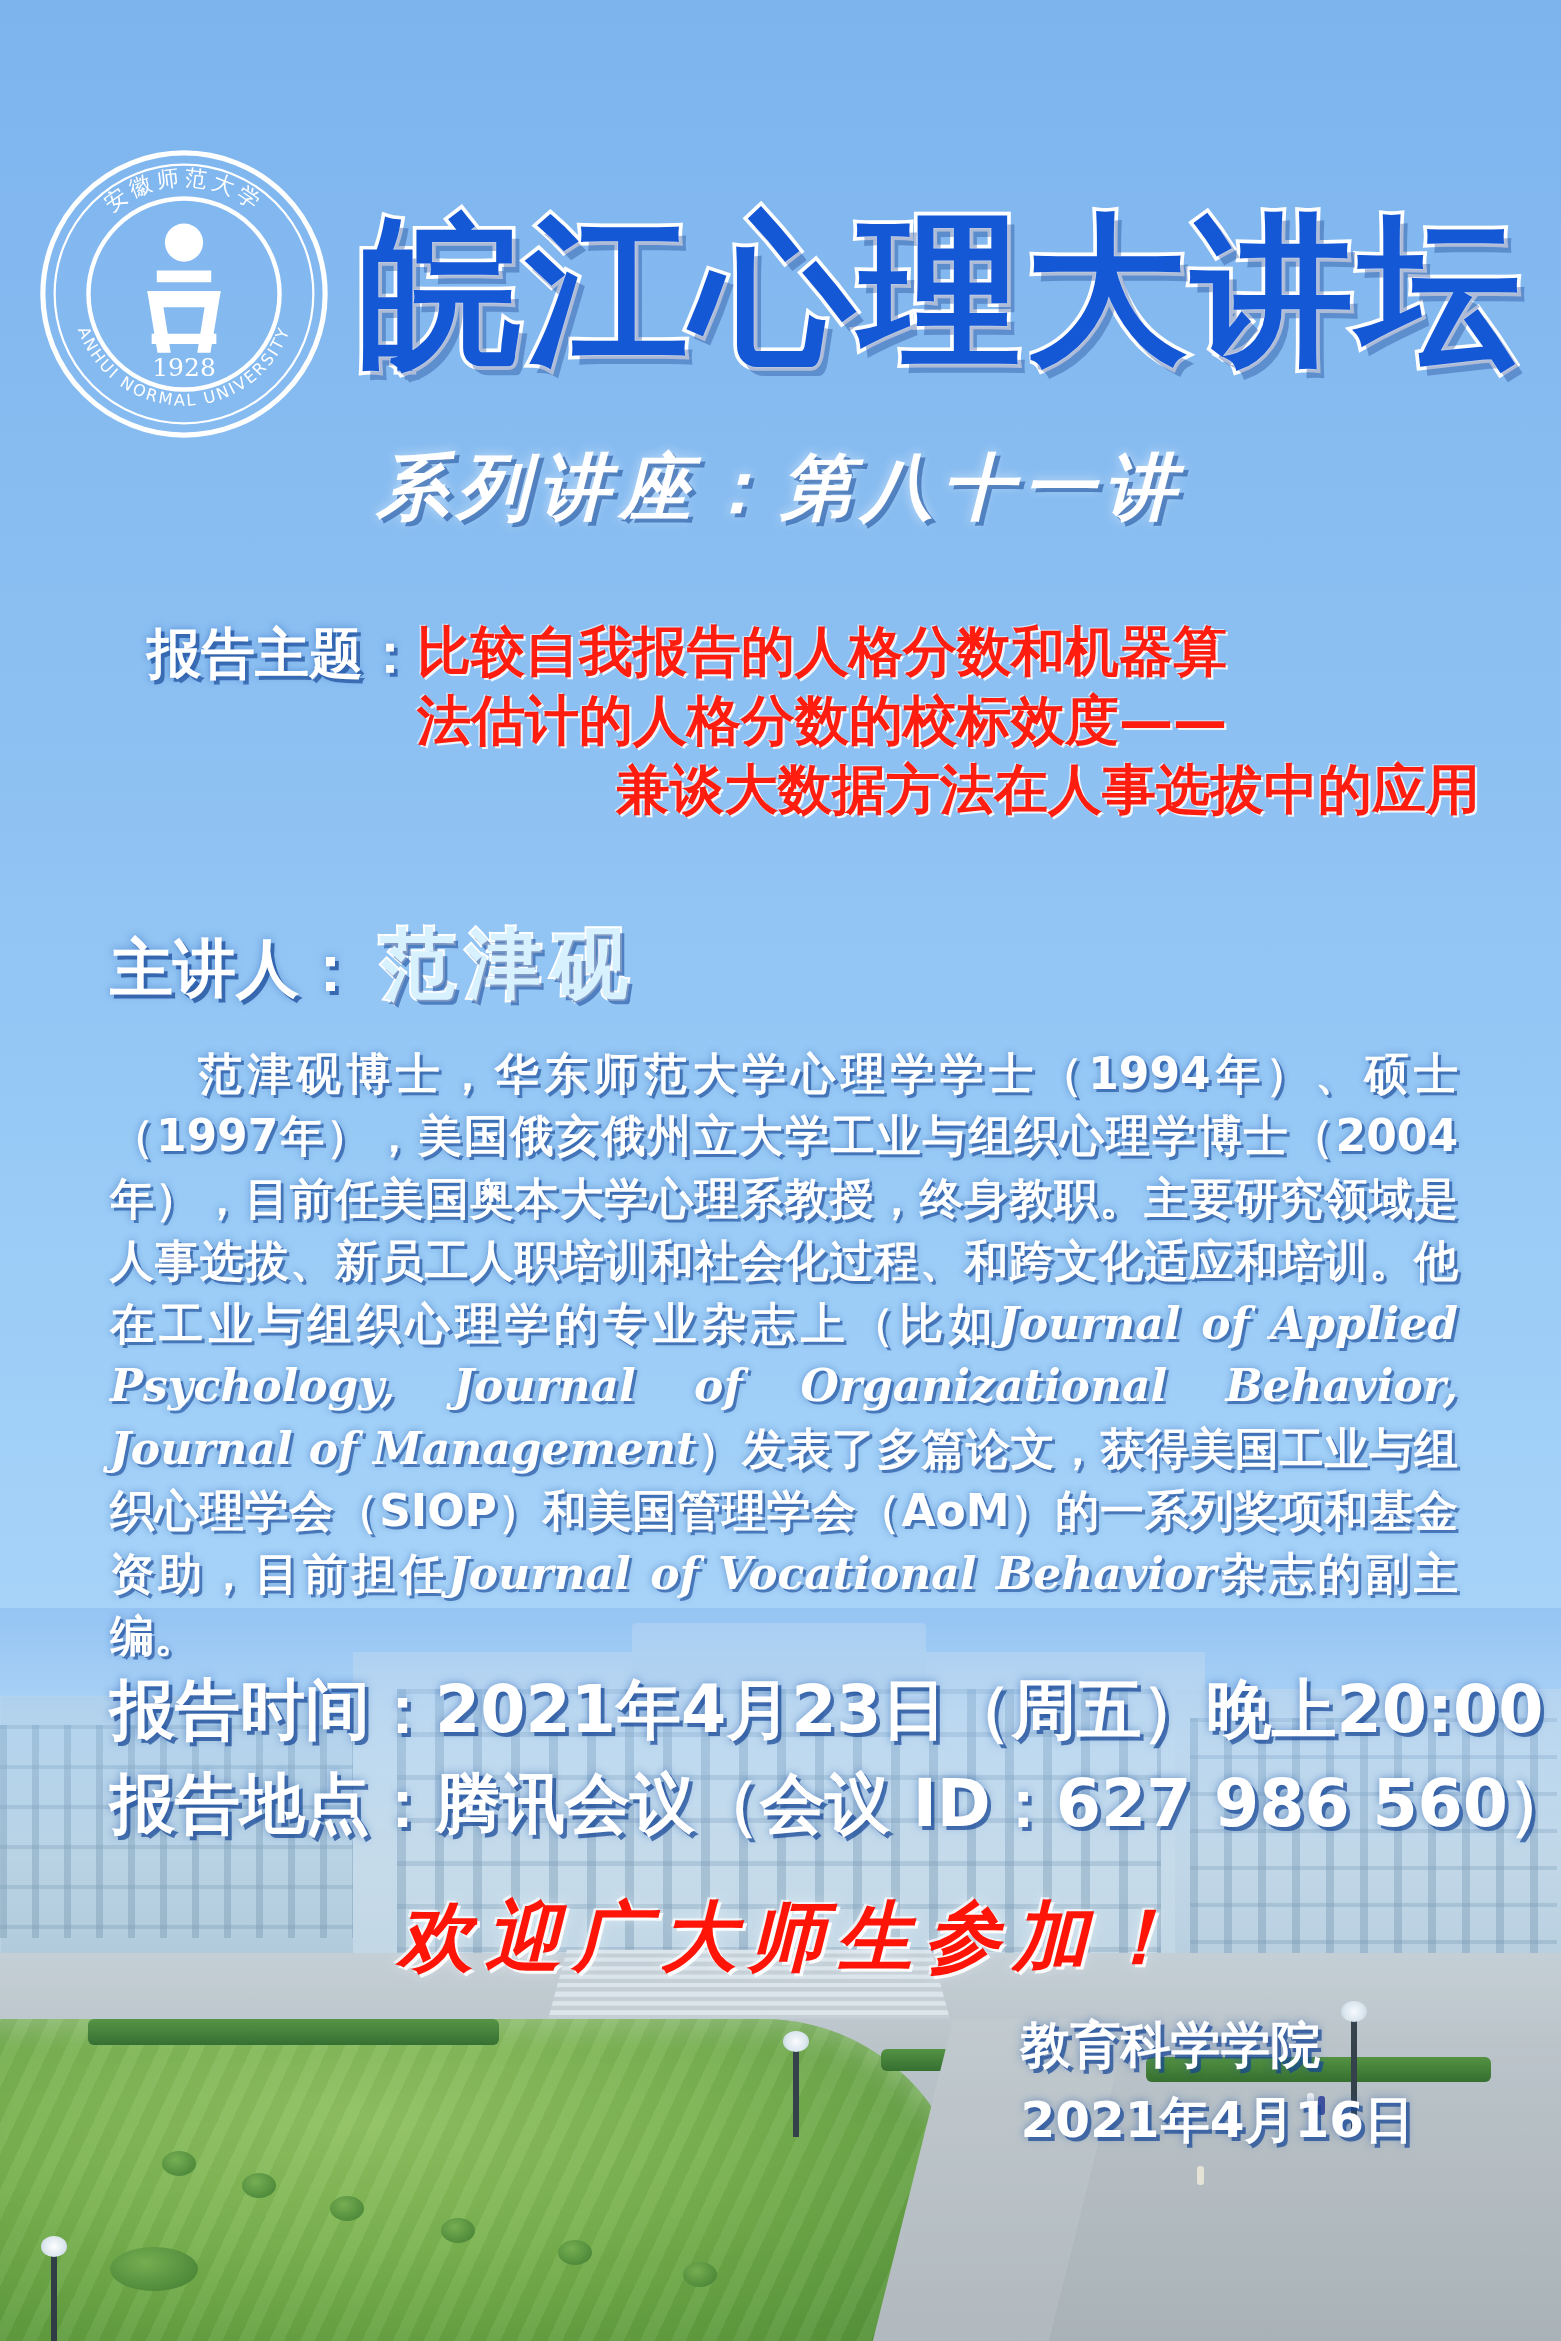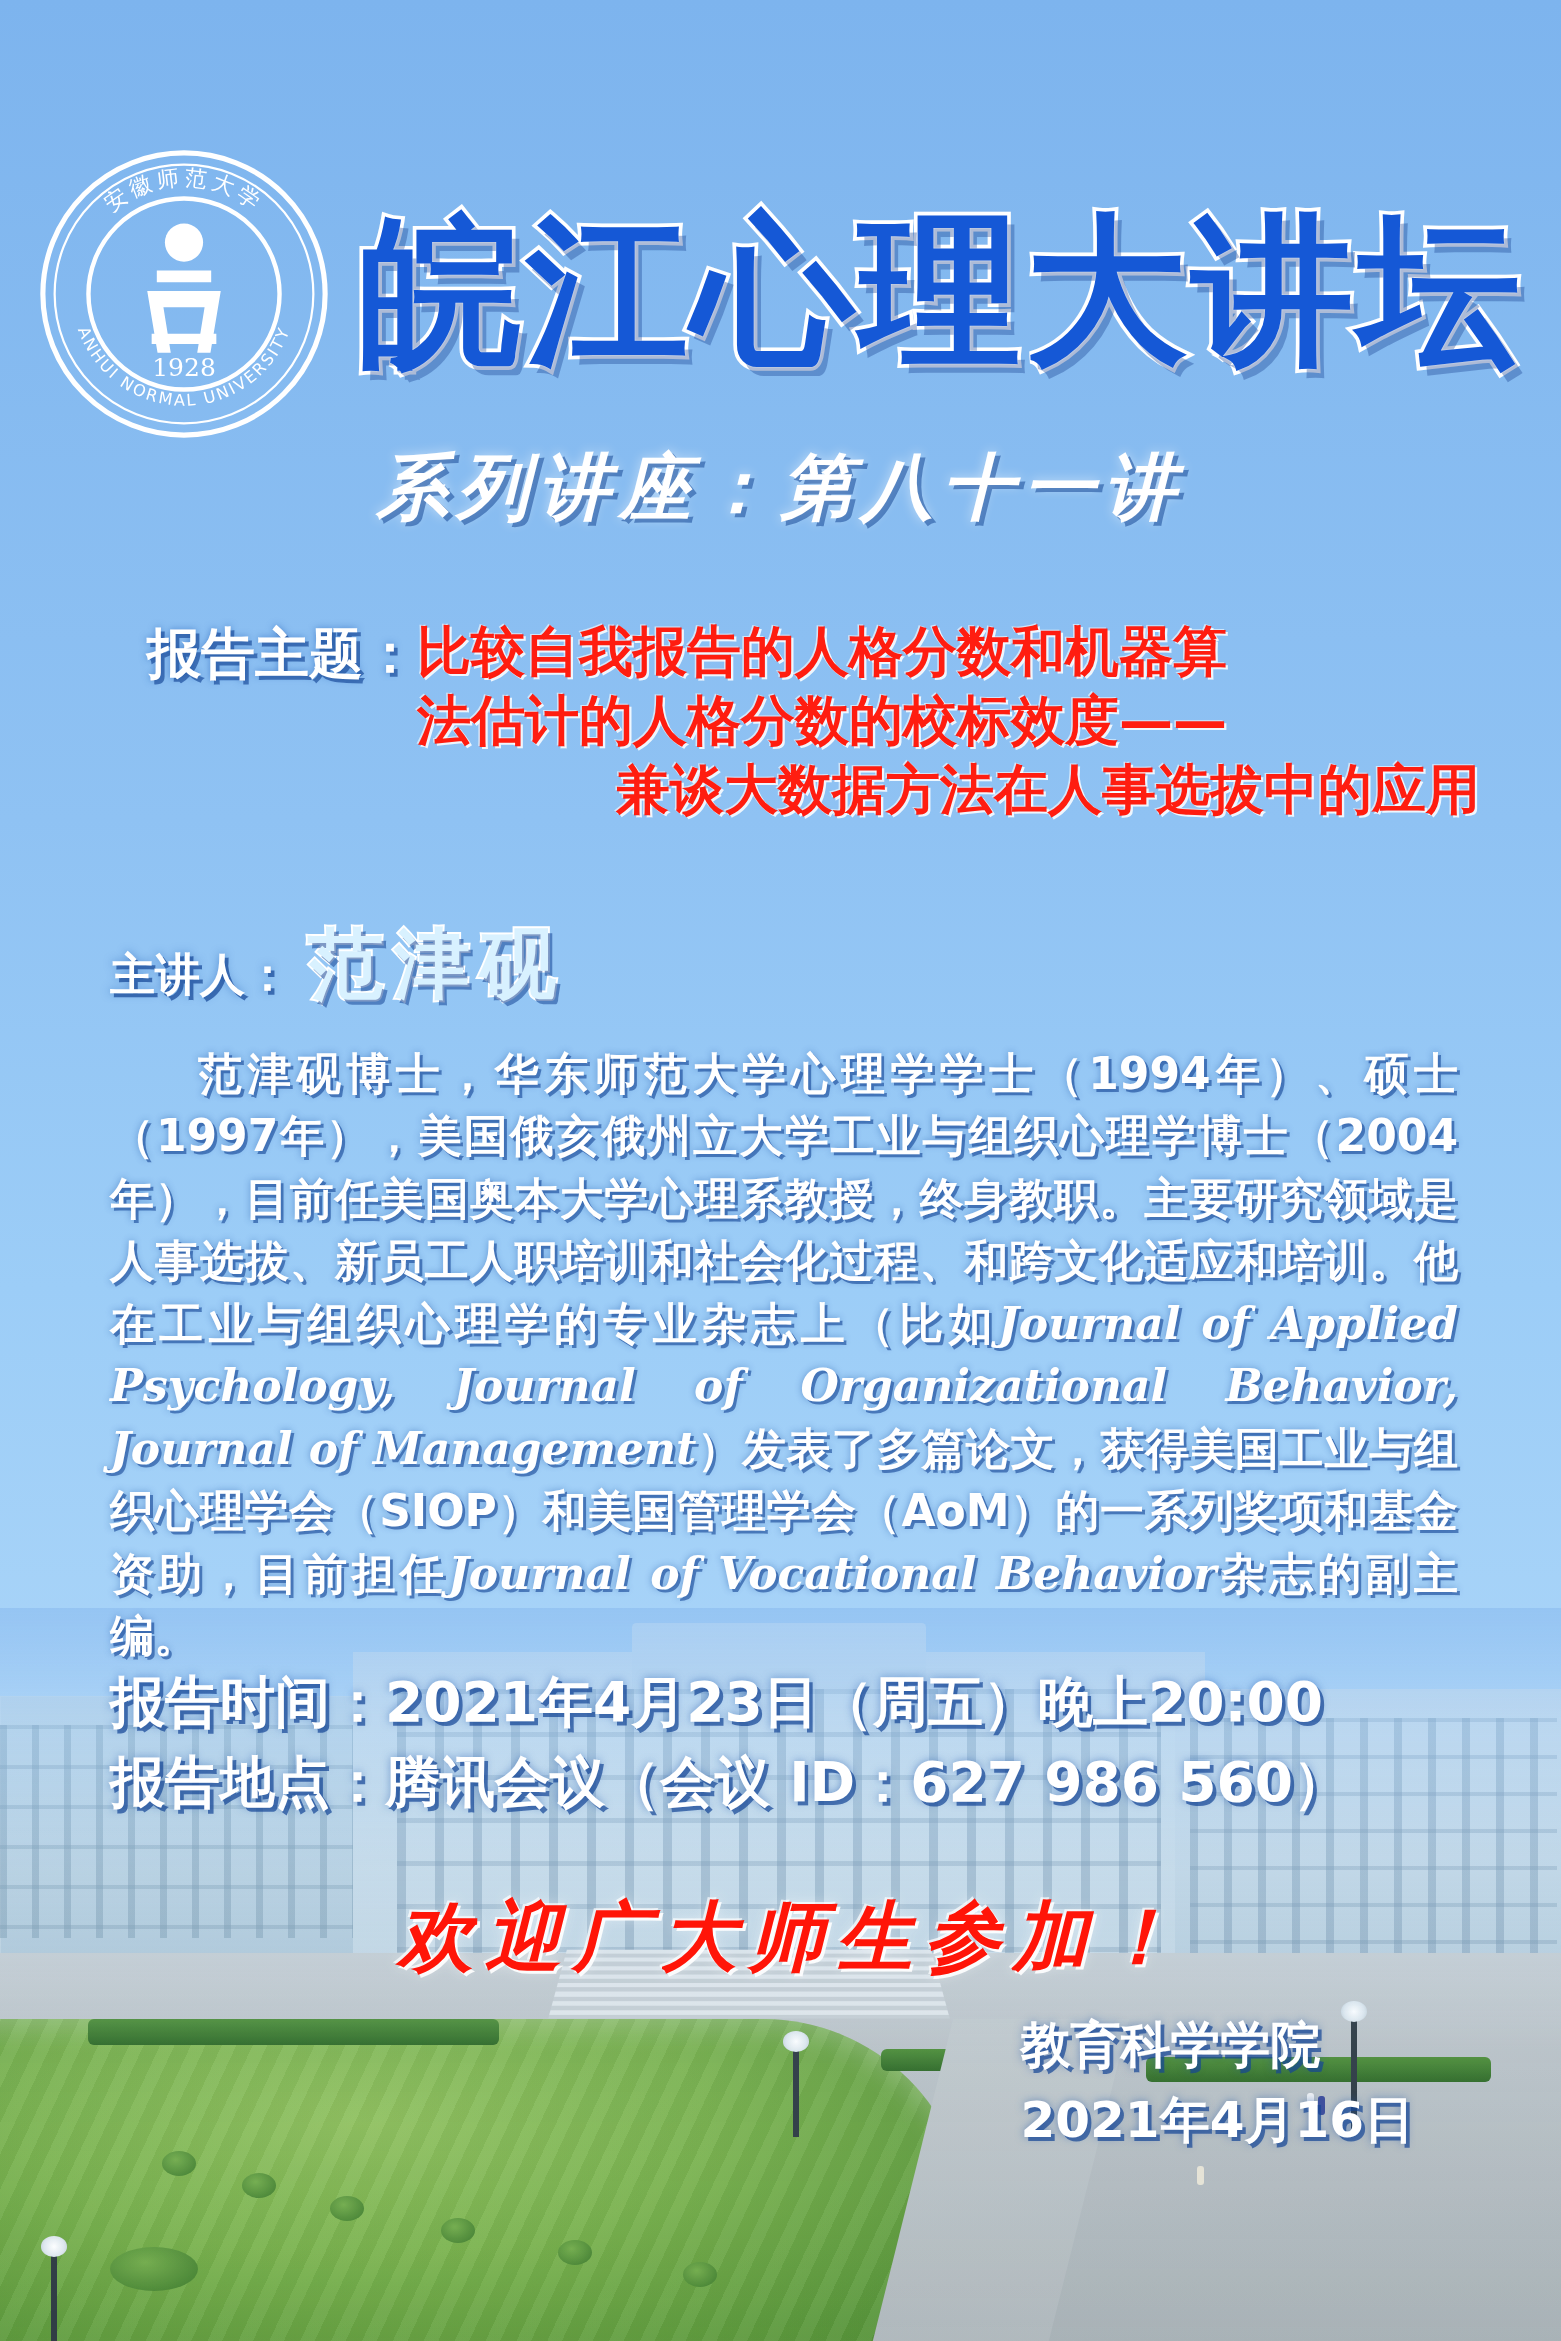--- a/index.html
+++ b/index.html
@@ -234,21 +234,21 @@
     position: absolute;
     top: 914px;
     left: 110px;
     display: flex;
     align-items: baseline;
     gap: 17.6px;
   }
   .speaker-label {
     font-family: "DejaVu Sans", sans-serif;
     font-weight: bold;
-    font-size: 45px;
+    font-size: 63px;
     color: #ffffff;
     text-shadow: 3.7px 3.7px 0 rgba(22,70,150,0.7), 0 0 8.8px rgba(30,90,180,0.5);
   }
   .speaker-name {
     font-family: "DejaVu Sans", sans-serif;
     font-weight: bold;
     font-size: 76px;
     letter-spacing: 10.3px;
     color: #d8f1ff;
     -webkit-text-stroke: 3.7px #ffffff;
@@ -278,21 +278,21 @@
 
   .info {
     position: absolute;
     top: 1663px;
     left: 110px;
     right: 88px;
   }
   .info-line {
     font-family: "DejaVu Sans", sans-serif;
     font-weight: bold;
-    font-size: 55px;
+    font-size: 65px;
     line-height: 1.45;
     color: #ffffff;
     text-shadow: 3.7px 3.7px 0 rgba(22,70,150,0.7), 0 0 8.8px rgba(26,80,165,0.5);
     white-space: nowrap;
   }
 
   .welcome {
     position: absolute;
     top: 1887px;
     left: 0; right: 0;

